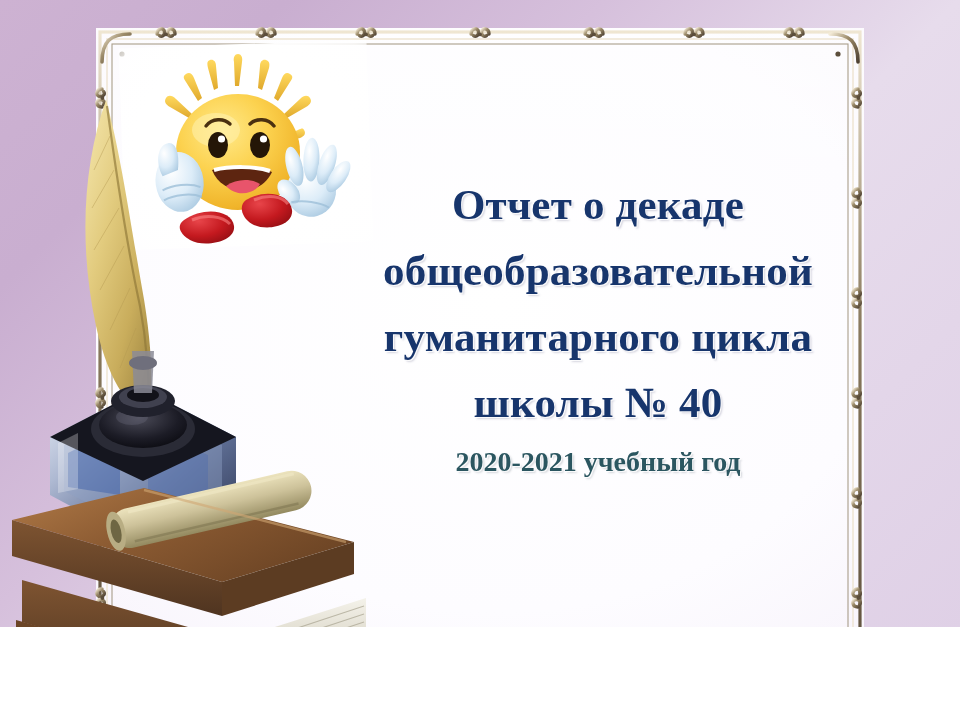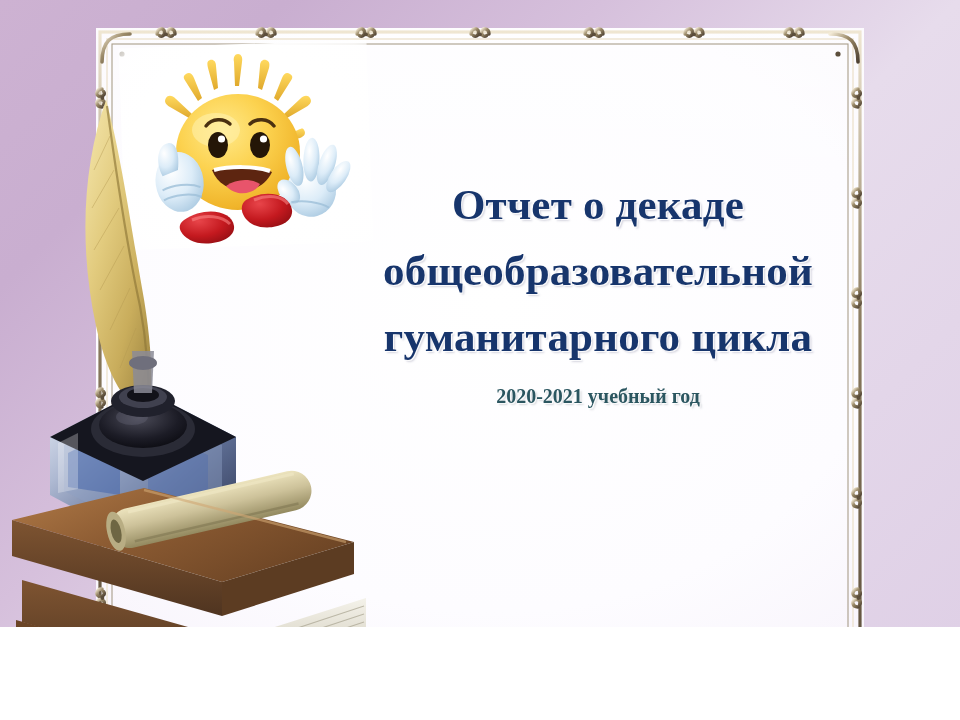--- a/index.html
+++ b/index.html
@@ -78,21 +78,21 @@
     color: #17356c;
     letter-spacing: 0.2px;
     text-shadow:
        1px 1px 0 rgba(255,255,255,0.85),
        2px 2px 2px rgba(120,120,150,0.30);
     white-space: nowrap;
   }
   .subtitle {
     font-family: "Liberation Serif", serif;
     font-weight: bold;
-    font-size: 20px;
+    font-size: 28px;
     line-height: 40px;
     margin-top: 6px;
     color: #2b5660;
     text-shadow:
        1px 1px 0 rgba(255,255,255,0.8),
        2px 2px 2px rgba(120,130,140,0.30);
     white-space: nowrap;
   }
 </style>
 </head>
@@ -374,16 +374,17 @@
       <path d="M 58,172 C 78,158 106,162 108,178 C 110,194 78,200 64,192 C 54,186 50,178 58,172 Z" fill="url(#shoeG)"></path>
       <path d="M 128,152 C 142,146 156,148 162,156" fill="none" stroke="#ff8c8c" stroke-width="3" opacity="0.55"></path>
       <path d="M 66,172 C 80,166 96,168 104,176" fill="none" stroke="#ff8c8c" stroke-width="3" opacity="0.55"></path>
     </svg>
   </div>
 
   <div class="title-block">
     <div class="title-line">Отчет о декаде</div>
     <div class="title-line">общеобразовательной</div>
     <div class="title-line">гуманитарного цикла</div>
+    <div class="title-line">школы № 40</div>
     <div class="subtitle">2020-2021 учебный год</div>
   </div>
 
 </div>
 
 </body></html>

